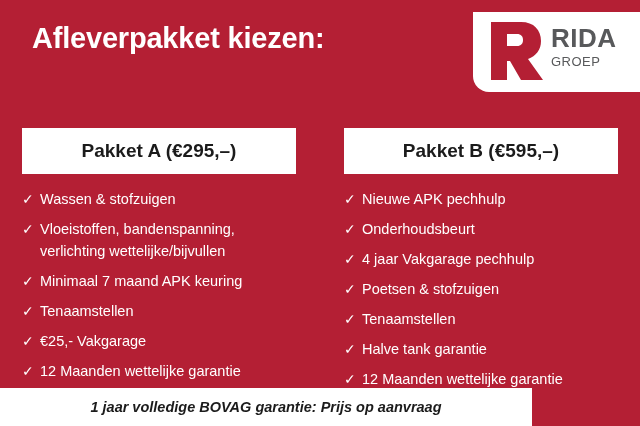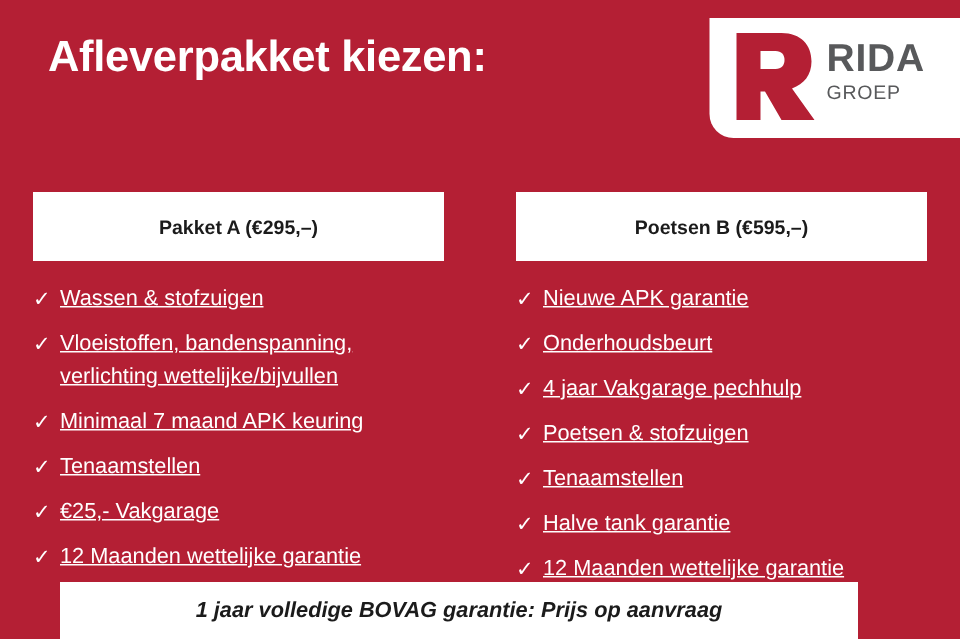--- a/index.html
+++ b/index.html
@@ -89,21 +89,21 @@
 
   .pkg-header {
     height: 46px;
     background: #ffffff;
     display: flex;
     align-items: center;
     justify-content: center;
     box-sizing: border-box;
   }
   .pkg-header-label {
-    font-size: 13px;
+    font-size: 19px;
     font-weight: bold;
     color: #1b1b1b;
     white-space: nowrap;
   }
   .feature-list {
     margin: 0;
     padding: 14px 0 0 0;
     list-style: none;
   }
   .feature-item {
@@ -117,34 +117,32 @@
   .check {
     flex: 0 0 auto;
     width: 18px;
     font-size: 14px;
     line-height: 22px;
     color: #ffffff;
   }
   .feature-text {
     flex: 1 1 auto;
     padding-right: 2px;
-    text-decoration: underline;
   }
   
   #footer-bar {
     position: absolute;
     left: 0;
     bottom: 0;
     width: 532px;
     height: 38px;
     background: #ffffff;
     display: flex;
     align-items: center;
     justify-content: center;
-    margin-left: 40px;
   }
   #footer-text {
     font-size: 14.5px;
     font-weight: bold;
     color: #1b1b1b;
     font-style: italic;
     white-space: nowrap;
   }
 </style>
 </head>
@@ -194,26 +192,26 @@
       </li>
       <li class="feature-item">
         <span class="check">✓</span>
         <span class="feature-text">12 Maanden wettelijke garantie</span>
       </li>
     </ul>
   </div>
 
   <div class="column" id="column-b">
     <div class="pkg-header">
-      <span class="pkg-header-label">Poetsen B (€595,–)</span>
+      <span class="pkg-header-label">Pakket B (€595,–)</span>
     </div>
     <ul class="feature-list">
       <li class="feature-item">
         <span class="check">✓</span>
-        <span class="feature-text">Nieuwe APK garantie</span>
+        <span class="feature-text">Nieuwe APK pechhulp</span>
       </li>
       <li class="feature-item">
         <span class="check">✓</span>
         <span class="feature-text">Onderhoudsbeurt</span>
       </li>
       <li class="feature-item">
         <span class="check">✓</span>
         <span class="feature-text">4 jaar Vakgarage pechhulp</span>
       </li>
       <li class="feature-item">

